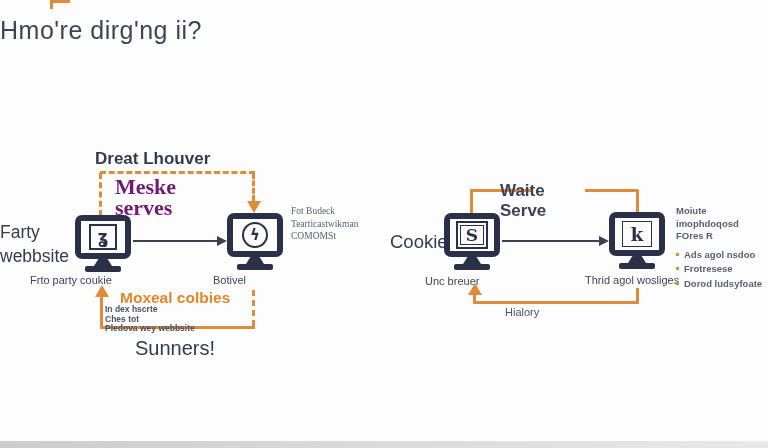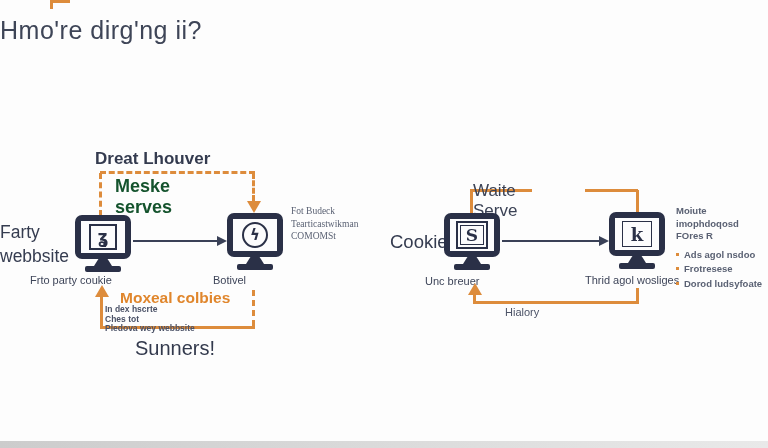--- a/index.html
+++ b/index.html
@@ -52,21 +52,21 @@
   <div class="solH" style="left:50px;top:0;width:20px;"></div>
   <div class="solV" style="left:50px;top:0;height:9px;"></div>
 
   <div class="t ctr" style="left:95px;width:170px;top:149px;font-size:17px;font-weight:600;color:#343b4f;">Dreat Lhouver</div>
 
   <div class="dashH" style="left:100px;top:171px;width:155px;"></div>
   <div class="dashV" style="left:99px;top:173px;height:43px;"></div>
   <div class="dashV" style="left:252px;top:173px;height:28px;"></div>
   <div class="arrDown" style="left:247px;top:201px;"></div>
 
-  <div class="t ctr" style="left:115px;width:150px;top:176px;font-size:18px;line-height:21px;font-weight:600;color:#14532d;"><span>Meske</span><br>
+  <div class="t ctr" style="left:115px;width:150px;top:176px;font-size:22px;line-height:21px;font-weight:600;color:#701a75;font-family:Liberation Serif, serif;"><span>Meske</span><br>
        <span>serves</span></div>
 
   <div class="t ctr" style="left:0;width:72px;top:220px;font-size:17.5px;line-height:24px;font-weight:500;color:#353c50;"><span>Farty</span><br>
        <span>webbsite</span></div>
 
   <div class="monitor" style="left:75px;top:215px;">
     <div class="mscreen">
       <div class="minner">
         <div class="f-square">ʓ</div>
       </div>
@@ -107,21 +107,21 @@
     <div>Ches tot</div>
     <div>Pledova wey webbsite</div>
   </div>
   <div class="t ctr" style="left:135px;width:100px;top:337px;font-size:20px;font-weight:500;color:#333a4d;">Sunners!</div>
 
   <div class="solV" style="left:470px;top:190px;height:25px;"></div>
   <div class="solH" style="left:470px;top:189px;width:62px;"></div>
   <div class="solH" style="left:585px;top:189px;width:53px;"></div>
   <div class="solV" style="left:636px;top:190px;height:25px;"></div>
 
-  <div class="t ctr" style="left:473px;width:120px;top:181px;font-size:17px;line-height:20px;font-weight:400;color:#3b4255;background:transparent;"><span>Waite</span><br>
+  <div class="t ctr" style="left:500px;width:120px;top:181px;font-size:17px;line-height:20px;font-weight:700;color:#3b4255;background:transparent;"><span>Waite</span><br>
        <span>Serve</span></div>
 
   <div class="t" style="left:390px;top:231px;font-size:18.5px;font-weight:500;color:#353c50;">Cookie</div>
 
   <div class="monitor" style="left:444px;top:213px;">
     <div class="mscreen">
       <div class="minner">
         <div class="f-dbl">
           <div class="f-dbl-in">S</div>
         </div>

